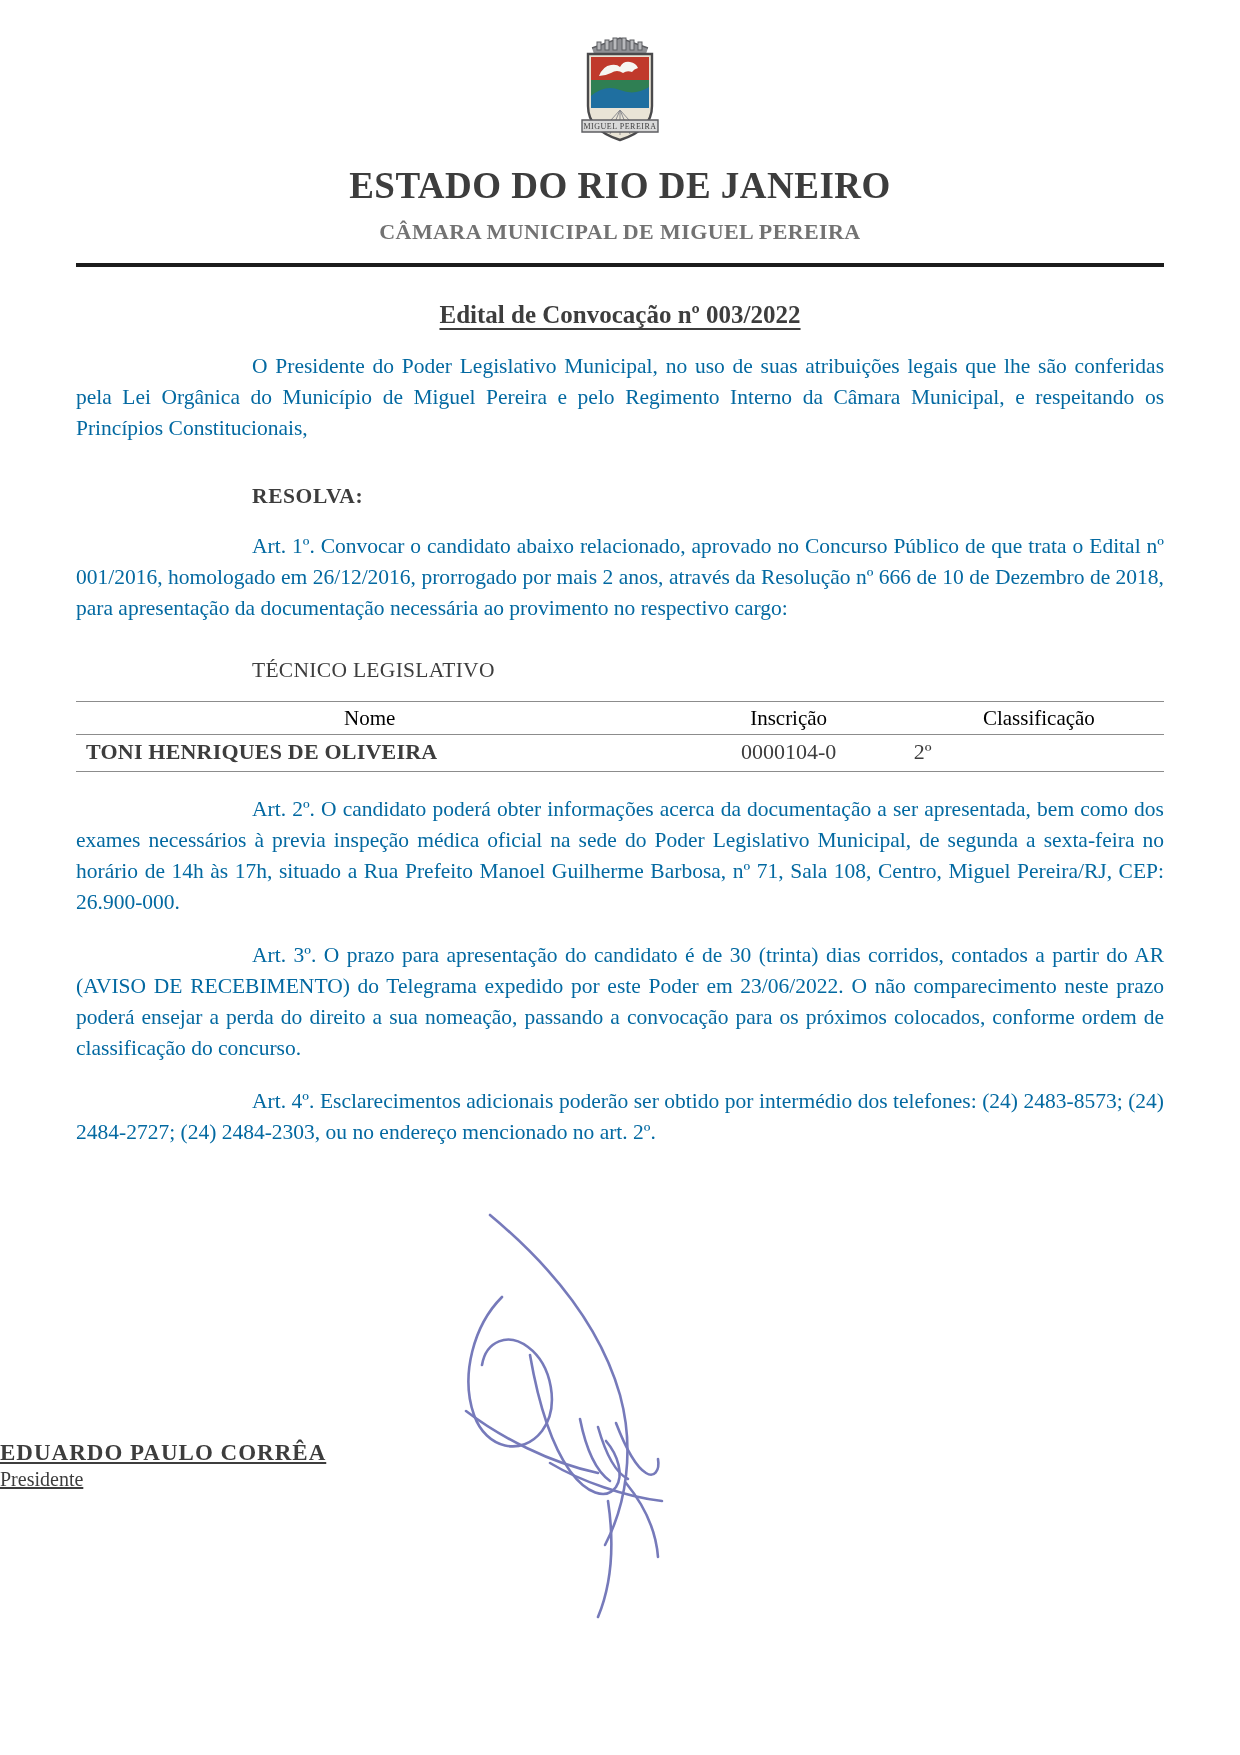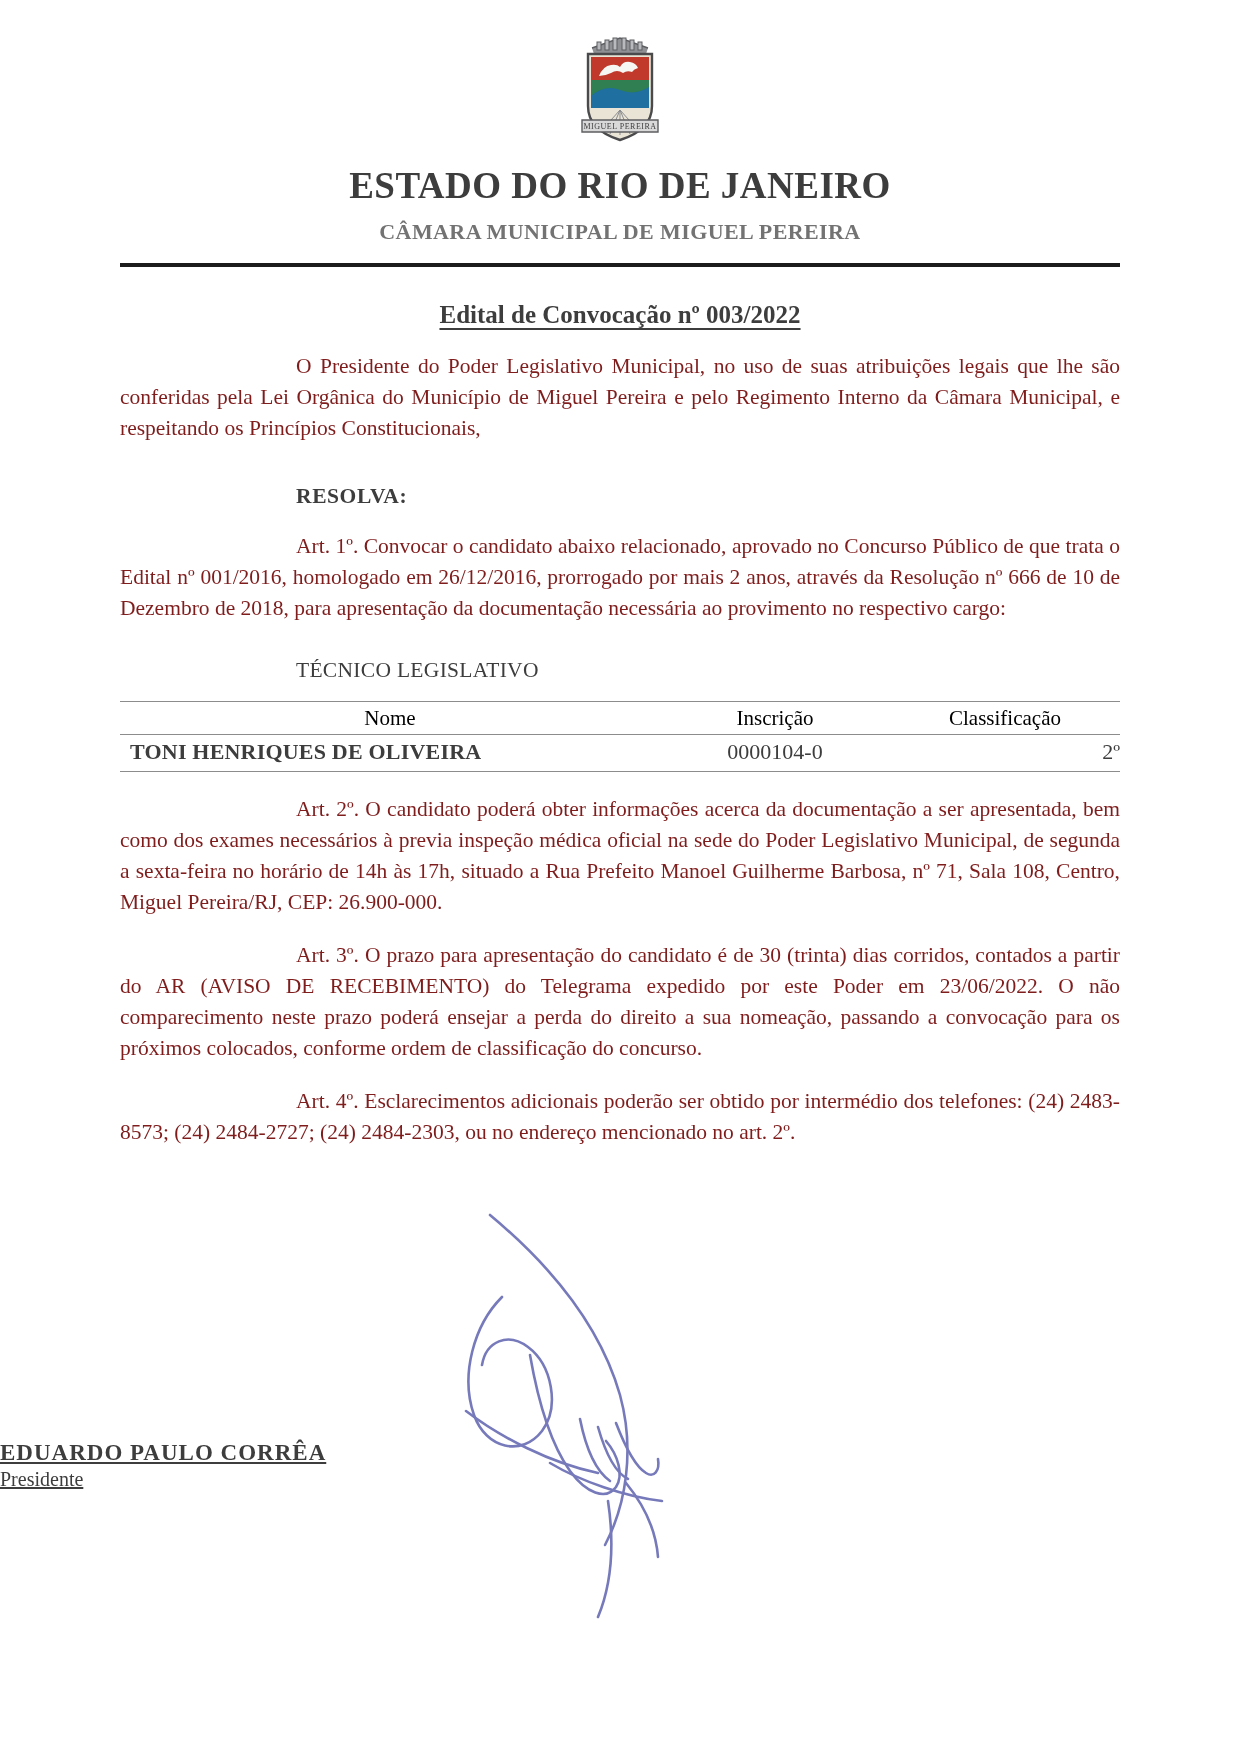--- a/index.html
+++ b/index.html
@@ -14,21 +14,21 @@
     font-family: "Liberation Serif", serif;
     color: #3d3d3d;
     overflow: hidden;
   }
 
   .page {
     position: relative;
     width: 1240px;
     height: 1755px;
     box-sizing: border-box;
-    padding: 0 120px;
+    padding: 0 76px;
   }
 
   
   .crest-wrap {
     display: flex;
     justify-content: center;
     padding-top: 34px;
   }
   .crest {
     width: 96px;
@@ -76,21 +76,21 @@
     color: #3d3d3d;
   }
 
   
   .para {
     margin-top: 22px;
     font-size: 21.5px;
     line-height: 31px;
     text-align: justify;
     text-justify: inter-word;
-    color: #7f1d1d;
+    color: #0369a1;
   }
   .para.indent::before {
     content: "";
     display: inline-block;
     width: 176px;
   }
 
   .resolva {
     margin-top: 40px;
     font-size: 21.5px;
@@ -127,21 +127,21 @@
     padding: 4px 0 6px 0;
     border-bottom: 1.5px solid #8c8c8c;
     color: #3d3d3d;
     font-size: 22px;
   }
   .col-nome   { width: 54%; text-align: center; }
   .col-insc   { width: 23%; text-align: center; }
   .col-class  { width: 23%; text-align: center; }
   .cell-nome  { text-align: left; padding-left: 10px !important; font-weight: bold; font-size: 18px; letter-spacing: 0.2px;}
   .cell-insc  { text-align: center; }
-  .cell-class { text-align: right; }
+  .cell-class { text-align: left; }
 
   
   .sign-block {
     position: absolute;
     left: 0;
     right: 0;
     top: 1440px;
     text-decoration: underline;
   }
   .sign-name {

